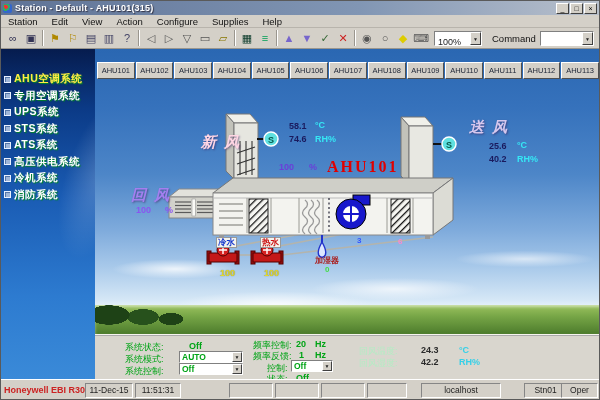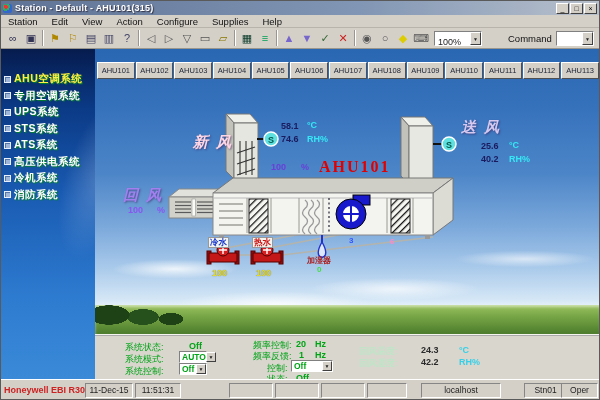--- a/index.html
+++ b/index.html
@@ -28,21 +28,21 @@
     display:flex; align-items:center; padding:0 3px; border-bottom:1px solid #9a968e; }
   .tb-icon { width:18px; height:16px; display:flex; align-items:center; justify-content:center;
     font-size:11px; line-height:16px; }
   .tb-sep { width:2px; height:16px; margin:0 2px; border-left:1px solid #9a968e; border-right:1px solid #fff; }
   .combo { height:15px; background:#fff; border:1px solid; border-color:#808080 #fff #fff #808080;
     display:flex; align-items:center; font-size:9px; color:#222; }
   .combo .val { flex:1; padding:0 3px; white-space:nowrap; overflow:hidden;margin-top:7px; }
   .dd-arrow { width:11px; height:13px; background:#d4d0c8; border:1px solid; border-color:#fff #404040 #404040 #fff;
     font-size:5px; text-align:center; line-height:12px; color:#222; flex:none; }
   .zoom-combo { width:48px; margin-left:4px; }
-  .cmd-label { margin-left:26px; margin-right:4px; font-size:9.5px; color:#111; }
+  .cmd-label { margin-left:10px; margin-right:4px; font-size:9.5px; color:#111; }
   .cmd-combo { flex:1; margin-right:2px; }
 
   
   .sidebar { position:absolute; left:0; top:48px; width:94px; height:330px;
     background:linear-gradient(180deg,#061c4e 0%,#0b3a86 18%,#1a5cb4 45%,#2d7bd0 75%,#3a8ad8 100%); overflow:hidden; }
   .sidebar::after { content:""; position:absolute; left:20px; top:20px; width:120px; height:260px;
     background:radial-gradient(ellipse 50px 120px at 60% 40%, rgba(255,255,255,.22), transparent 70%); transform:rotate(18deg); }
   .side-list { position:relative; padding-top:24px; display:flex; flex-direction:column; gap:4.5px; z-index:2; }
   .side-item { display:flex; align-items:center; gap:3px; padding-left:3px; height:12px; }
   .side-item .bullet { width:7px; height:7px; flex:none; background:#9fb6d8; border:1px solid #e8f0ff; box-shadow:inset 1px 1px 0 #5577aa; }
@@ -69,39 +69,39 @@
       radial-gradient(ellipse 20px 10px at 76px 14px,#1e4216 60%,transparent 61%); }
 
   
   .tabs { position:absolute; left:2px; top:13px; width:502px; height:17px; display:flex; gap:1px; }
   .tab { flex:1; background:#d4d0c8; border:1px solid; border-color:#fff #505050 #505050 #fff;
     font-size:7.5px; color:#1a2233; text-align:center; line-height:14px; font-family:"Liberation Sans",sans-serif; }
 
   .gfx { position:absolute; left:0; top:40px; width:506px; height:250px; }
 
   
-  .ov { position:absolute; white-space:nowrap; }
+  .ov { position:absolute; white-space:nowrap;margin-left:8px; }
   .brush { font-style:italic; font-weight:bold; font-size:15px; letter-spacing:8px; text-shadow:1px 1px 2px rgba(60,30,90,.55); }
   .rdval { font-size:9px; font-weight:bold; color:#1a1a5e; }
   .rdunit { font-size:9px; font-weight:bold; color:#35e8f5; }
   .pctval { font-size:9px; font-weight:bold; color:#6a3fd8; }
   .ahu-name { font-family:"Liberation Serif","DejaVu Serif",serif; font-size:16px; font-weight:bold; color:#e00000; letter-spacing:2px; }
   .valve-tag { font-size:8.5px; font-weight:bold; background:#f4f4ee; border:1px solid #999; padding:0 1px; line-height:9px; }
   .valve-val { font-size:9px; font-weight:bold; color:#e4dc2a; text-shadow:0 0 1px #665; }
   .tinyval { font-size:8px; font-weight:bold; }
 
   
   .panel { position:absolute; left:0; top:285px; width:506px; height:45px; background:#d9d6ce;
     border-top:1px solid #f6f4ef; box-shadow:inset 0 1px 0 #aaa; }
   .p-lbl { position:absolute; font-size:9px; font-weight:normal; color:#00a416; white-space:nowrap; }
   .p-val { position:absolute; font-size:9px; font-weight:bold; color:#00a416; white-space:nowrap; }
   .p-val.dark { color:#2a2a2a; }
   .p-lbl.pale { color:#b4ecc4; }
   .p-unit { position:absolute; font-size:9px; font-weight:bold; color:#35d0e8; white-space:nowrap; }
-  .p-dd { position:absolute; height:12px; width:28px; background:#fff; border:1px solid; border-color:#808080 #fff #fff #808080;
+  .p-dd { position:absolute; height:12px; width:64px; background:#fff; border:1px solid; border-color:#808080 #fff #fff #808080;
     display:flex; align-items:center; }
   .p-dd .val { flex:1; font-size:8.5px; font-weight:bold; color:#00a416; padding-left:2px; }
   .p-dd .dd-arrow { width:10px; height:10px; line-height:9px; }
 
   
   .statusbar { position:absolute; left:0; top:378px; width:600px; height:22px; background:#d4d0c8;
     border-top:1px solid #fff; }
   .brand { position:absolute; left:3px; top:5px; font-size:9px; font-weight:bold; color:#cc2222; }
   .sb-cell { position:absolute; top:3px; height:15px; border:1px solid; border-color:#868686 #fff #fff #868686;
     font-size:8.5px; color:#222; text-align:center; line-height:13px; background:#d4d0c8; }

